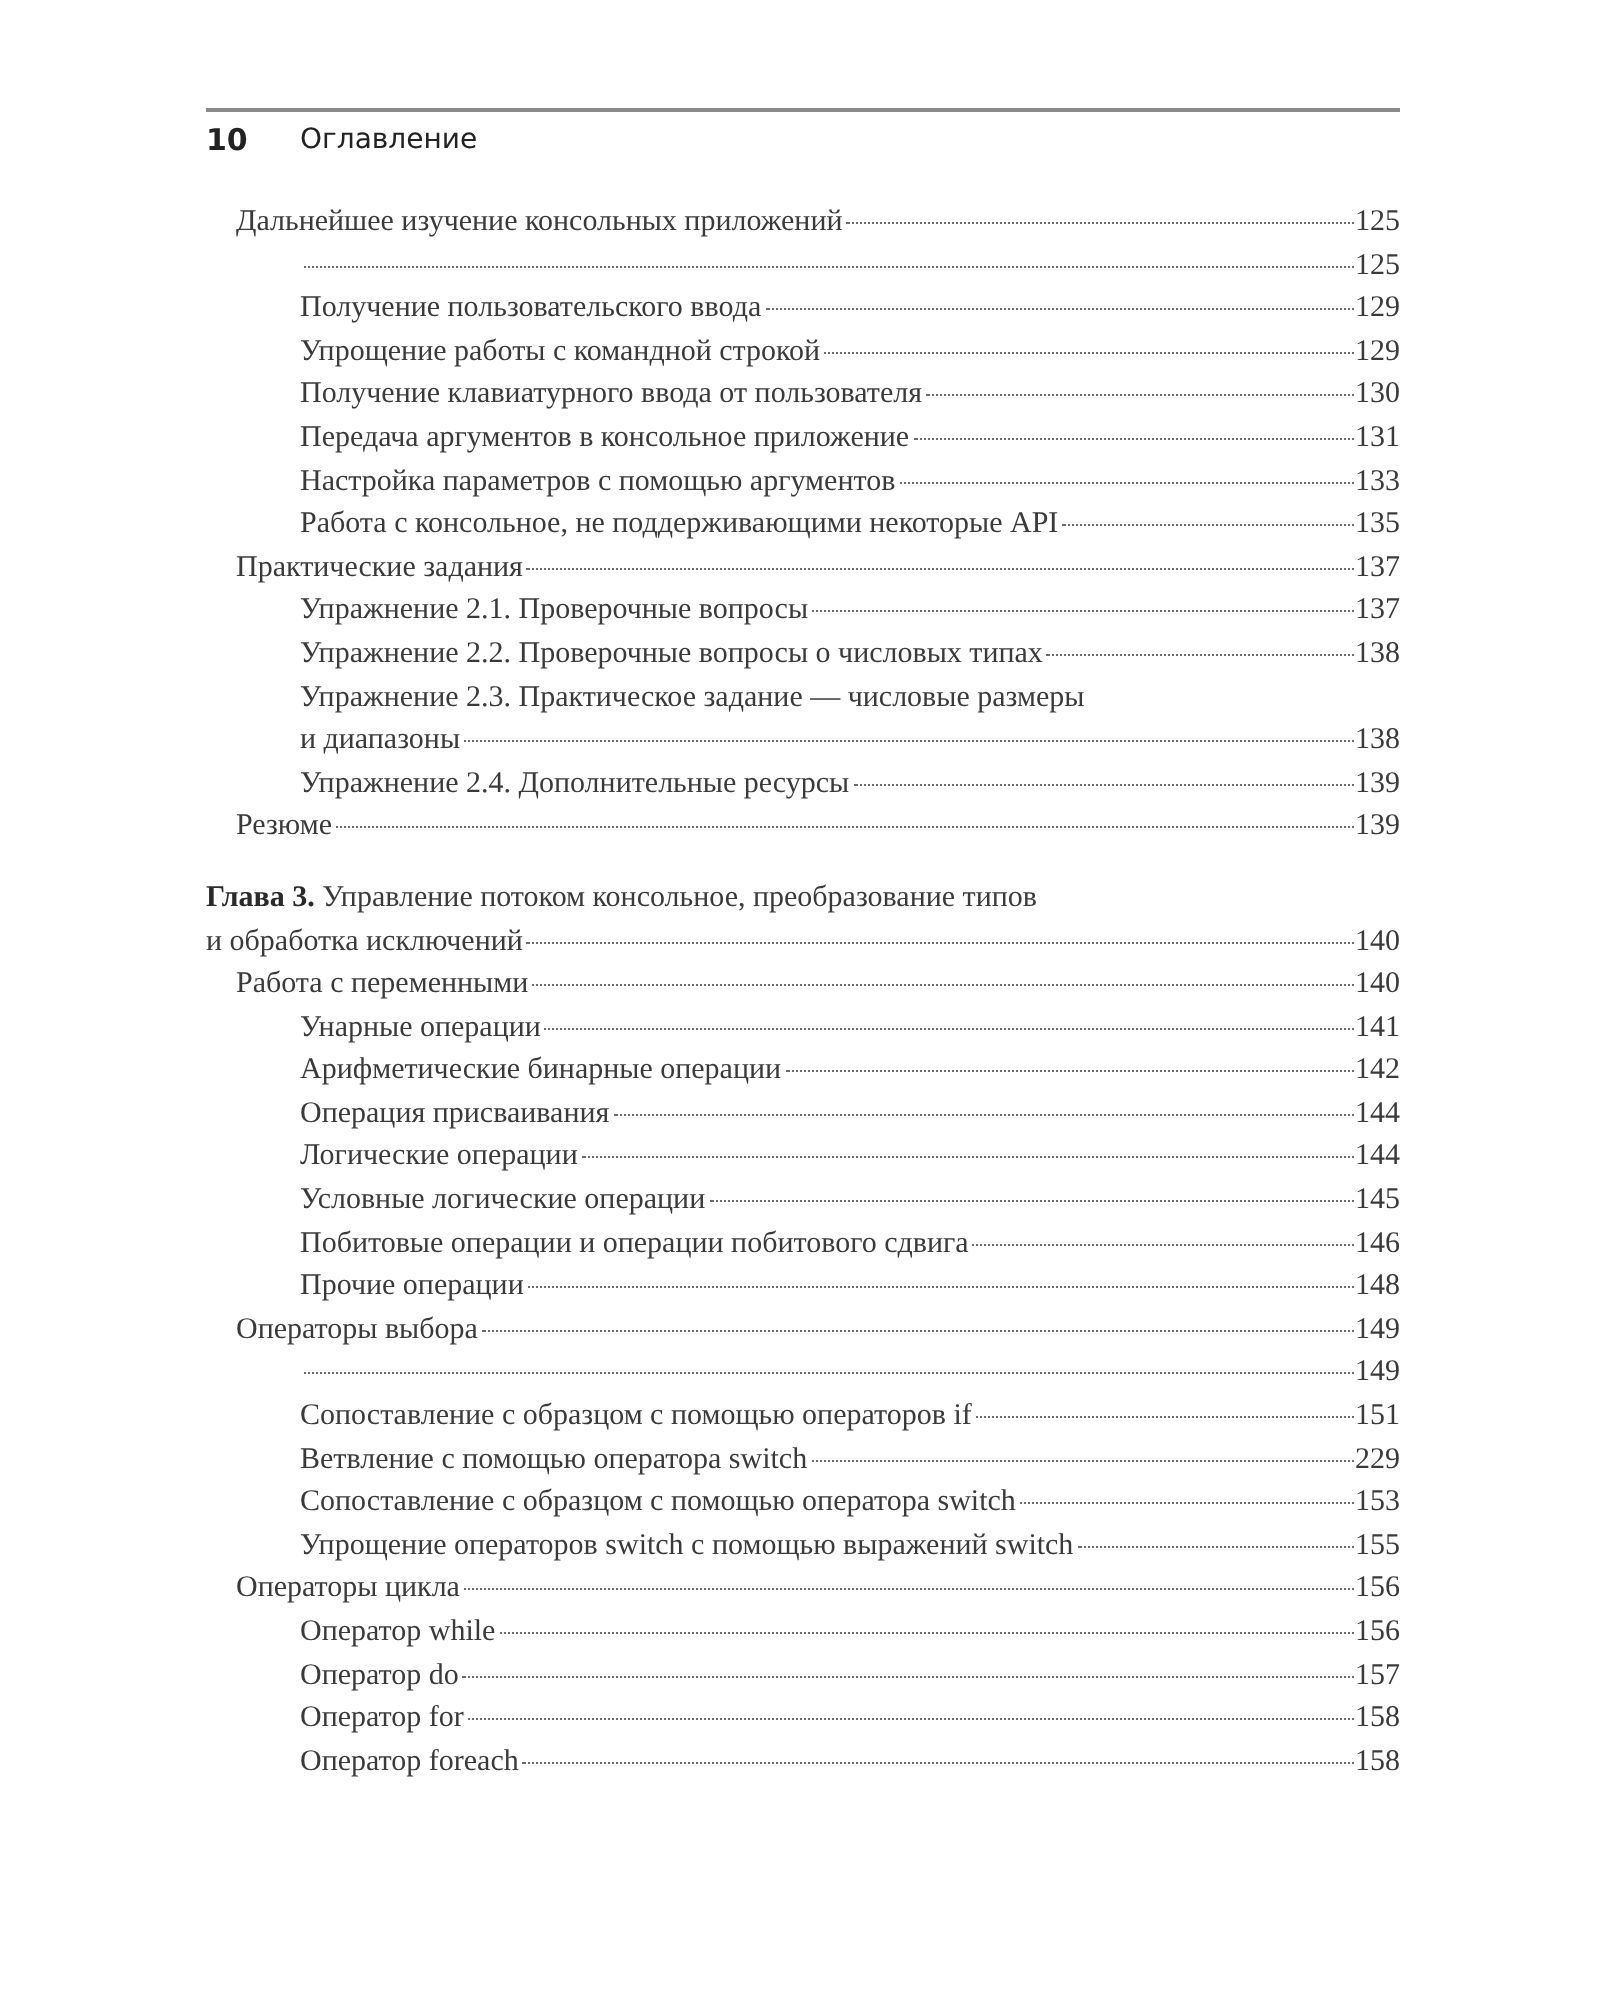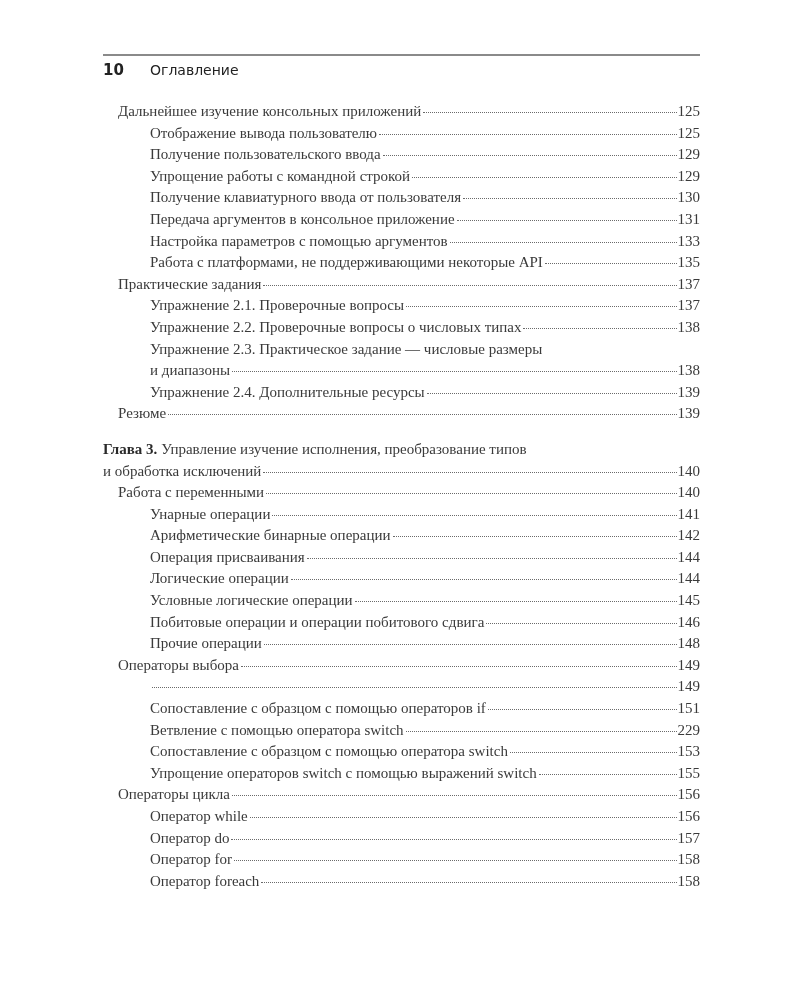--- a/index.html
+++ b/index.html
@@ -37,21 +37,20 @@
 
     <div class="entry lvl1">
         <div class="row">
           <span class="txt">Дальнейшее изучение консольных приложений</span>
           <span class="dots"></span>
           <span class="pg">125</span>
         </div>
       </div>
     <div class="entry lvl2">
         <div class="row">
-          <span class="txt">Отображение вывода пользователю</span>
           <span class="dots"></span>
           <span class="pg">125</span>
         </div>
       </div>
     <div class="entry lvl2">
         <div class="row">
           <span class="txt">Получение пользовательского ввода</span>
           <span class="dots"></span>
           <span class="pg">129</span>
         </div>
@@ -79,21 +78,21 @@
       </div>
     <div class="entry lvl2">
         <div class="row">
           <span class="txt">Настройка параметров с помощью аргументов</span>
           <span class="dots"></span>
           <span class="pg">133</span>
         </div>
       </div>
     <div class="entry lvl2">
         <div class="row">
-          <span class="txt">Работа с платформами, не поддерживающими некоторые API</span>
+          <span class="txt">Работа с консольное, не поддерживающими некоторые API</span>
           <span class="dots"></span>
           <span class="pg">135</span>
         </div>
       </div>
 
     <div class="entry lvl1">
         <div class="row">
           <span class="txt">Практические задания</span>
           <span class="dots"></span>
           <span class="pg">137</span>
@@ -133,21 +132,21 @@
         <div class="row">
           <span class="txt">Резюме</span>
           <span class="dots"></span>
           <span class="pg">139</span>
         </div>
       </div>
 
     <div class="gap"></div>
 
     <div class="entry lvl0 two">
-      <div class="line1"><span class="bold">Глава 3.</span> <span>Управление изучение исполнения, преобразование типов</span></div>
+      <div class="line1"><span class="bold">Глава 3.</span> <span>Управление потоком консольное, преобразование типов</span></div>
       <div class="row">
           <span class="txt">и обработка исключений</span>
           <span class="dots"></span>
           <span class="pg">140</span>
         </div>
     </div>
 
     <div class="entry lvl1">
         <div class="row">
           <span class="txt">Работа с переменными</span>

